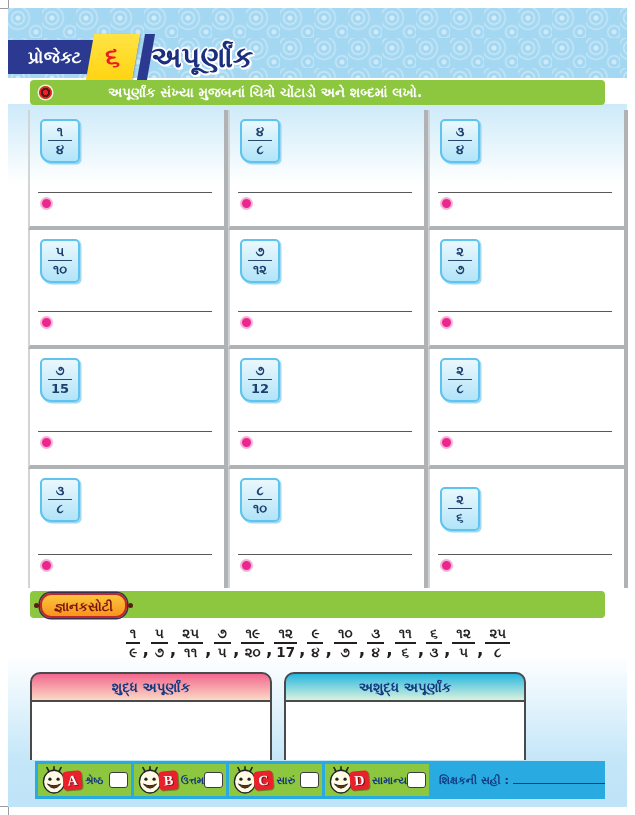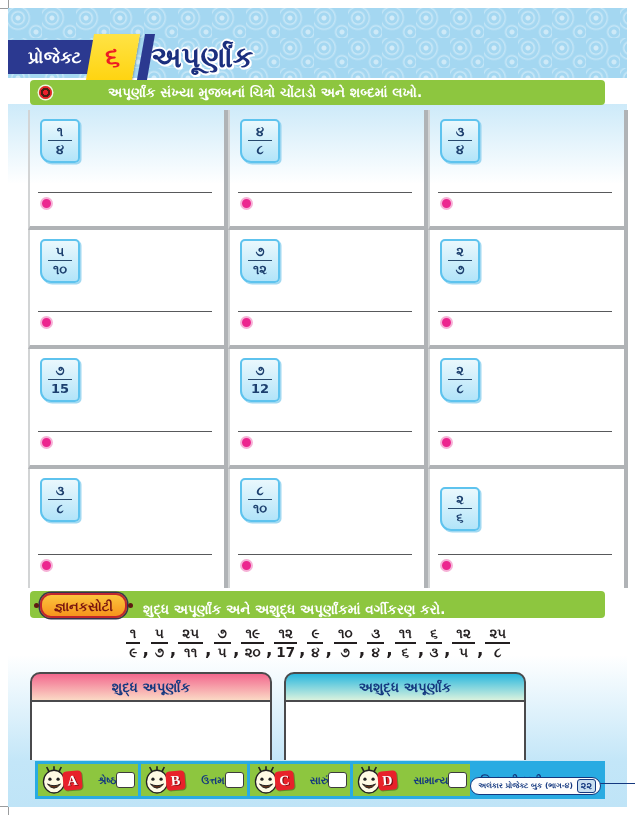--- a/index.html
+++ b/index.html
@@ -101,21 +101,21 @@
   .footer-strip{position:absolute;left:35px;top:761px;width:570px;height:38px;background:#29abe2;
       display:flex;align-items:center;padding:0;box-sizing:border-box;z-index:2;}
   .grade-box{width:112px;height:32px;background:#8dc63f;margin-left:3px;display:flex;
       align-items:center;padding:0 3px;box-sizing:border-box;}
   .face{flex:0 0 auto;margin-right:-4px;}
   .lbadge{flex:0 0 auto;width:19px;height:19px;background:#e8212a;border-radius:4px;
       transform:rotate(-5deg);display:flex;align-items:center;justify-content:center;
       box-shadow:1px 1px 0 rgba(0,0,0,.3);}
   .lbadge span{color:#fff;font-family:"Liberation Serif","DejaVu Serif",serif;
       font-size:14px;font-weight:bold;text-shadow:1px 1px 0 #7a0b10;}
-  .glabel{color:#14387f;font-size:10.5px;font-weight:bold;margin-left:16px;}
+  .glabel{color:#14387f;font-size:10.5px;font-weight:bold;margin-left:3px;}
   .gcheck{margin-left:auto;width:17px;height:14px;background:#fff;border:1.5px solid #3c3c3c;
       border-radius:3px;}
   .sig{color:#14387f;font-size:11px;font-weight:bold;margin-left:10px;white-space:nowrap;}
   .sigline{display:inline-block;width:92px;border-bottom:1.5px solid #14387f;height:9px;
       margin-left:4px;}
   .book-pill{position:absolute;right:4px;bottom:4px;background:#fdfdfd;border:1.5px solid #14387f;
       border-radius:9px;padding:1px 4px 1px 7px;display:flex;align-items:center;gap:4px;}
   .book-pill .bl{color:#14387f;font-size:7.5px;font-weight:bold;white-space:nowrap;}
   .pagenum{background:#c9dff0;border:1.5px solid #14387f;border-radius:3px;padding:0 3px;
       color:#14387f;font-size:9.5px;font-weight:bold;line-height:12px;}
@@ -268,21 +268,20 @@
       </div>
       <div class="wline"></div>
       <div class="pdot"></div>
     </div>
   </div>
 
   <div class="kt-bar">
     <div class="kt-badge">
       <span>જ્ઞાનકસોટી</span>
     </div>
-    <span class="txt">શુદ્ધ અપૂર્ણાંક અને અશુદ્ધ અપૂર્ણાંકમાં વર્ગીકરણ કરો.</span>
   </div>
 
   <div class="frac-row">
     <span class="frac">
         <span class="fn">૧</span>
         <span class="fd">૯</span>
       </span>
       <span class="comma">,</span>
     <span class="frac">
         <span class="fn">૫</span>
@@ -413,19 +412,15 @@
       </svg>
       <div class="lbadge">
           <span>D</span>
         </div>
       <span class="glabel">સામાન્ય</span>
       <span class="gcheck"></span>
     </div>
 
     <span class="sig"><span>શિક્ષકની સહી :</span><span class="sigline"></span></span>
 
-    <div class="book-pill">
-      <span class="bl">અલંકાર પ્રોજેક્ટ બુક  (ભાગ-૪)</span>
-      <span class="pagenum">૨૨</span>
-    </div>
   </div>
 
 </div>
 
 </body></html>

